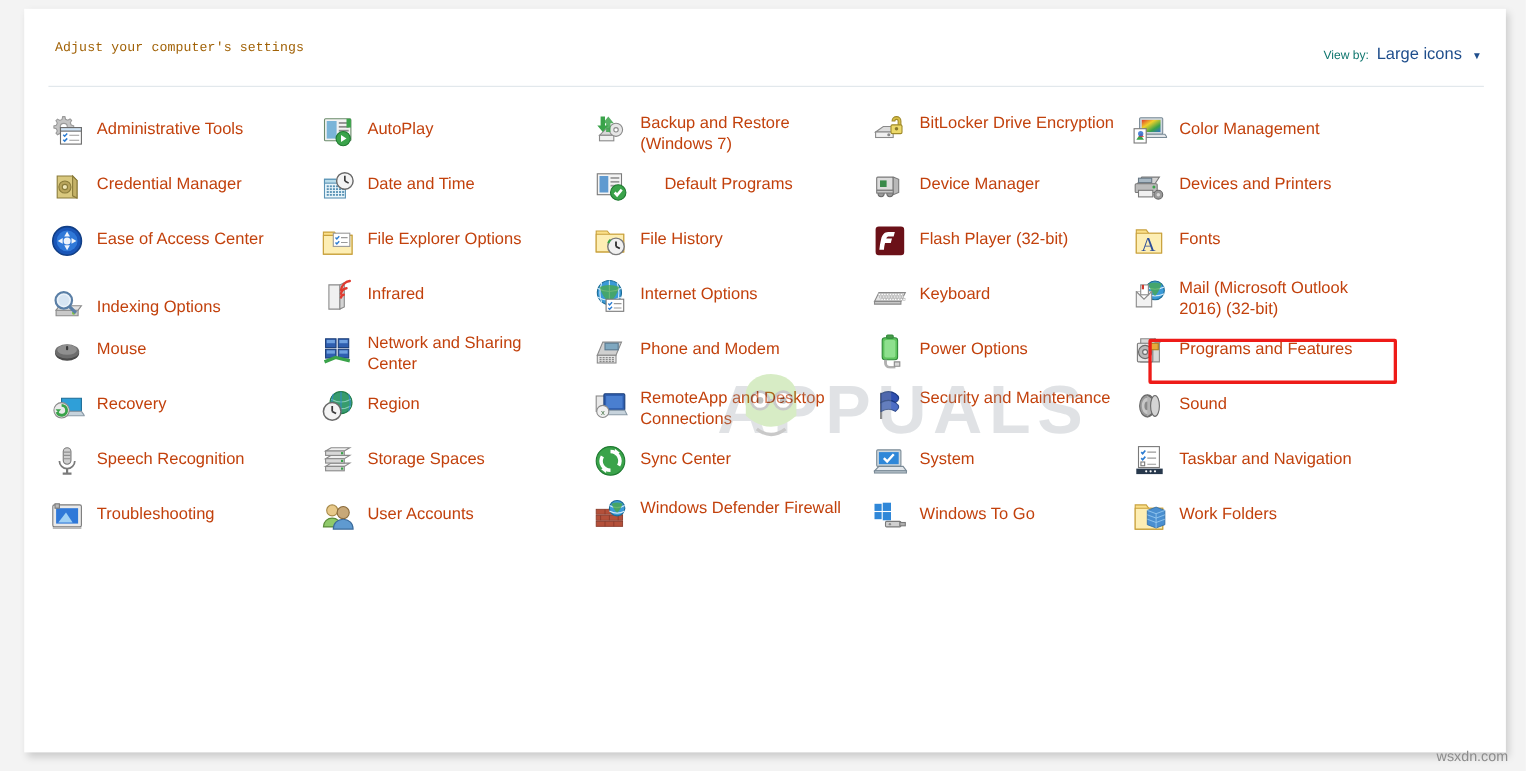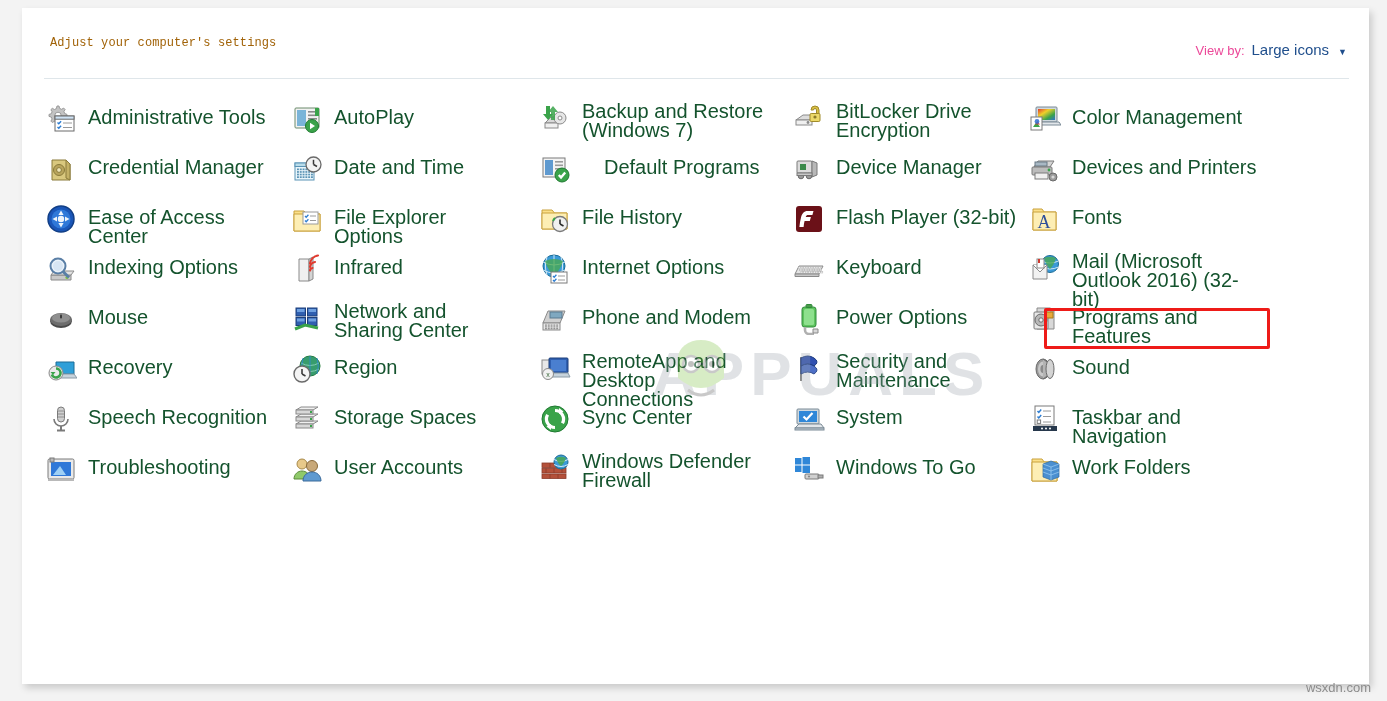--- a/index.html
+++ b/index.html
@@ -42,22 +42,22 @@
   }
   .viewby {
     position: absolute;
     right: 22px; top: 33px;
     display: flex;
     align-items: baseline;
     gap: 7px;
     white-space: nowrap;
   }
   .viewby-label {
-    font-size: 13px;
-    color: #ec4899;
+    font-size: 11px;
+    color: #0f766e;
   }
   .viewby-value {
     font-size: 15px;
     color: #1f4e8c;
     cursor: pointer;
   }
   .viewby-caret {
     font-size: 9px;
     color: #1f4e8c;
     cursor: pointer;
@@ -89,23 +89,23 @@
   }
   .item-icon {
     flex: 0 0 auto;
     width: 34px; height: 34px;
     display: flex;
     align-items: center;
     justify-content: center;
   }
   .item-icon svg { display: block; }
   .item-label {
-    font-size: 20px;
+    font-size: 15px;
     line-height: 19px;
-    color: #14532d;
+    color: #c2410c;
     padding-top: 6px;
     max-width: 185px;
   }
   .item.two-line .item-label { padding-top: 0px; }
   
   .hl-box {
     position: absolute;
     left: 1022px; top: 300px;
     width: 226px; height: 41px;
     border: 3px solid #ee1b18;
@@ -195,21 +195,21 @@
               <circle cx="16" cy="16" r="9.5" fill="#2f78d8"></circle>
               <circle cx="16" cy="16" r="3.2" fill="#eef4fb"></circle>
               <path d="M16 7.5l2.6 4.5h-5.2z" fill="#eef4fb"></path>
               <path d="M24.5 16l-4.5 2.6v-5.2z" fill="#eef4fb"></path>
               <path d="M16 24.5l-2.6-4.5h5.2z" fill="#eef4fb"></path>
               <path d="M7.5 16l4.5-2.6v5.2z" fill="#eef4fb"></path>
             </svg>
           </span>
           <span class="item-label">Ease of Access Center</span>
         </div>
-        <div class="item" style="grid-area: 4 / 1;">
+        <div class="item" style="grid-area: 4 / 1; align-items: center;">
           <span class="item-icon">
             <svg width="32" height="32" viewBox="0 0 32 32">
               <path d="M6 22h20v5H6z" fill="#c9c9c9" stroke="#8a8a8a"></path>
               <path d="M6 22l3-4h20l-3 4z" fill="#e2e2e2" stroke="#8a8a8a"></path>
               <circle cx="22" cy="24.5" r="1.6" fill="#7ec242"></circle>
               <circle cx="13" cy="13" r="7.5" fill="#eaf2fa" stroke="#5a7fa6" stroke-width="2"></circle>
               <circle cx="13" cy="13" r="5" fill="#cfe0f0" opacity="0.7"></circle>
               <line x1="18" y1="18.5" x2="24" y2="24.5" stroke="#5a7fa6" stroke-width="3"></line>
             </svg>
           </span>

